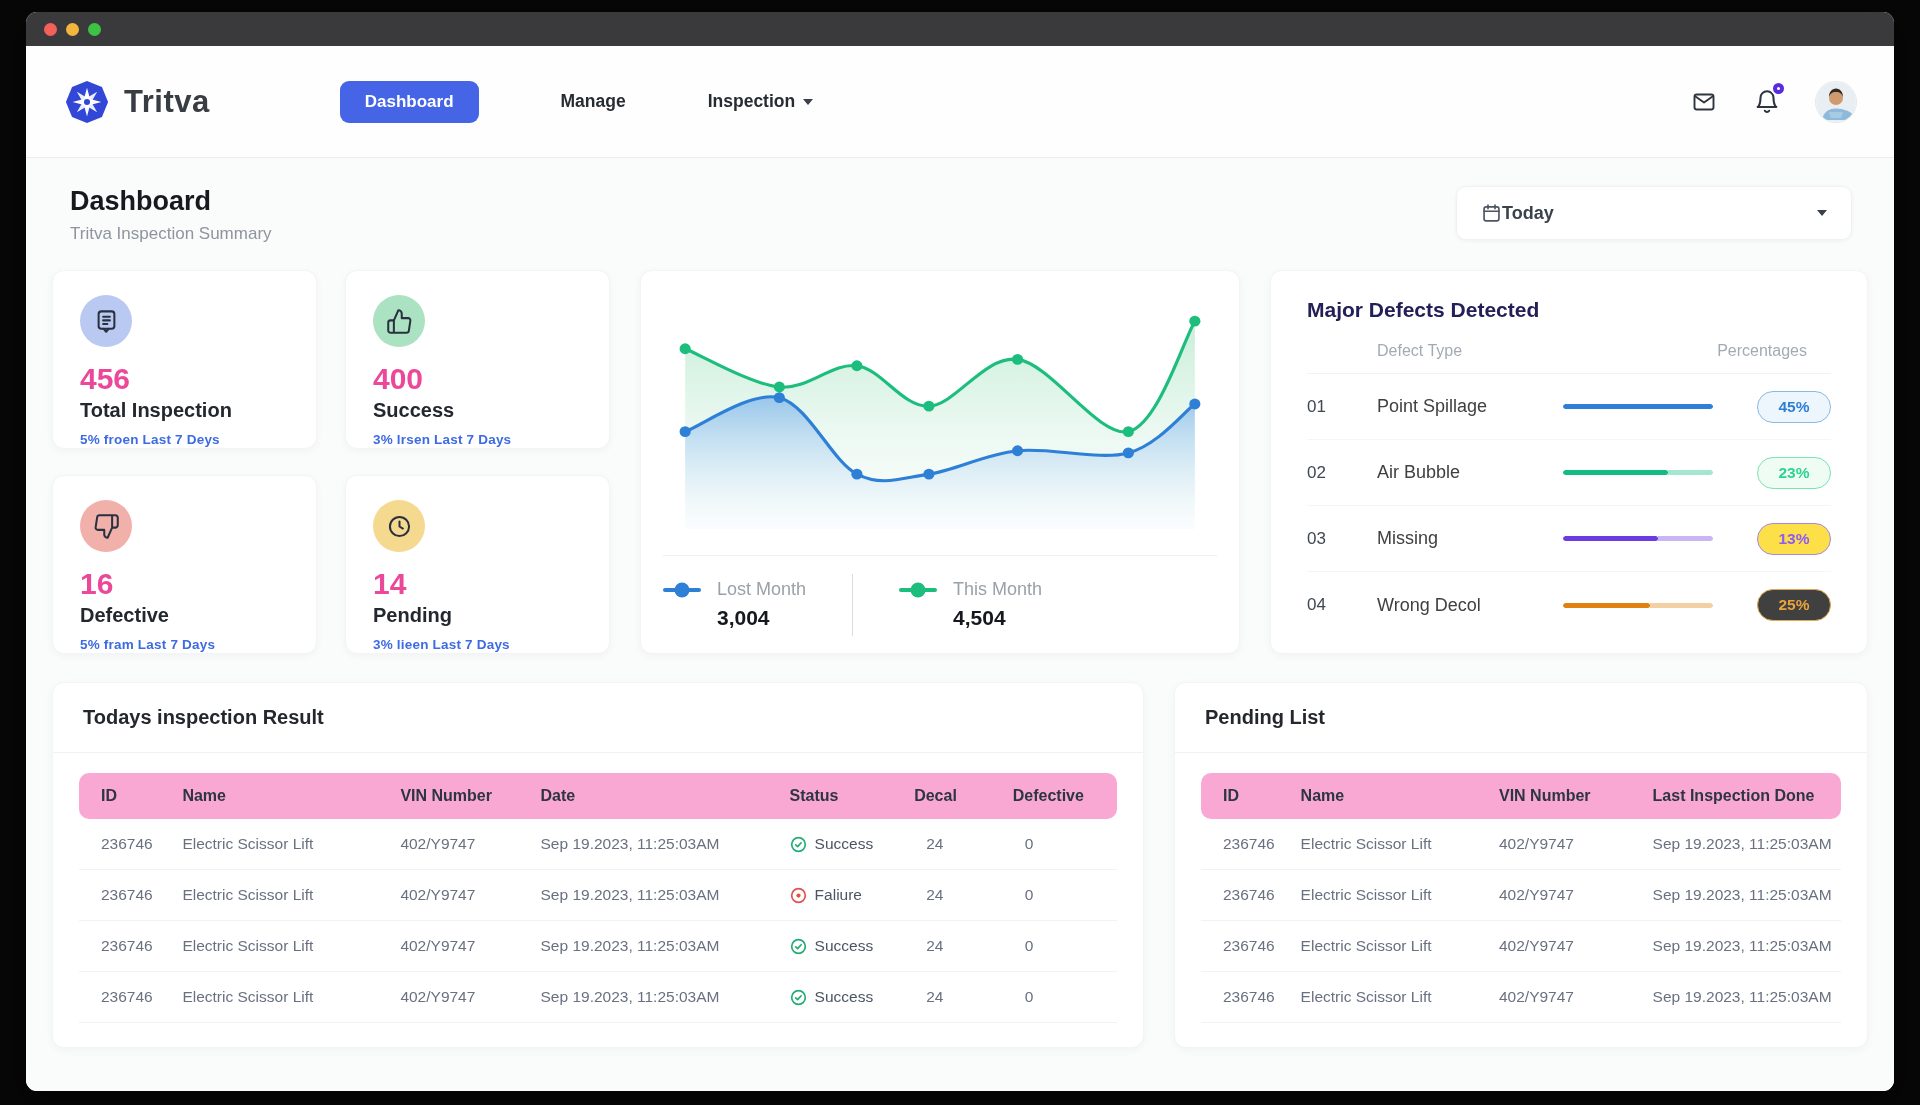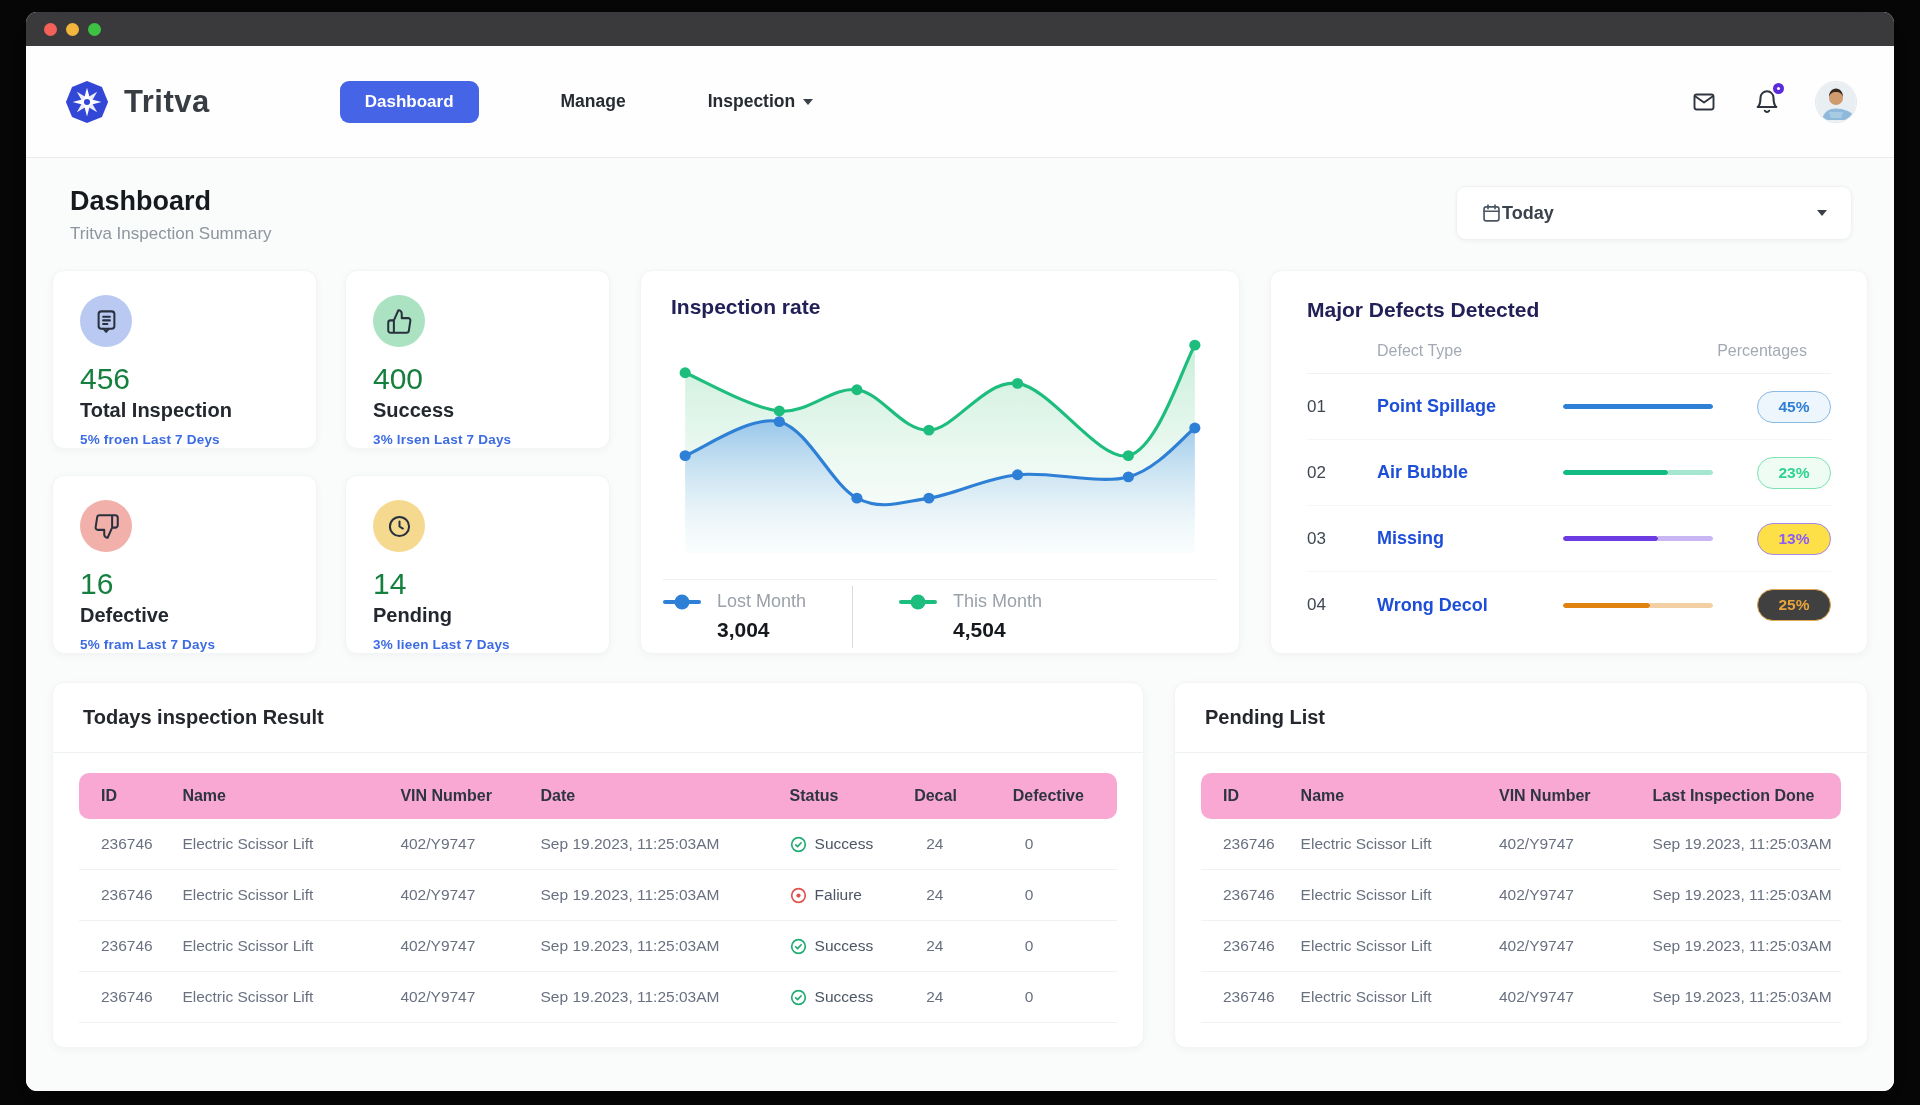--- a/index.html
+++ b/index.html
@@ -34,21 +34,21 @@
   .today-label { font-size:18px; font-weight:600; color:#3b424b; }
   .today .caret { margin-left:auto; }
 
   
   .cards-row { display:flex; gap:30px; padding:22px 26px 0 26px; flex:none; }
   .card { background:#fff; border-radius:12px; border:1px solid #f3f4f6; box-shadow:0 2px 8px rgba(15,25,40,.04); }
 
   .stats-grid { width:558px; display:grid; grid-template-columns:1fr 1fr; gap:26px 28px; flex:none; }
   .stat-card { padding:24px 27px; height:179px; }
   .stat-icon { width:52px; height:52px; border-radius:50%; display:flex; align-items:center; justify-content:center; margin-bottom:15px; }
-  .stat-value { font-size:30px; font-weight:400; color:#15803d; }
+  .stat-value { font-size:30px; font-weight:700; color:#ec4899; }
   .stat-label { font-size:20px; font-weight:600; color:#23272e; margin-top:3px; }
   .stat-sub { font-size:13.5px; font-weight:600; color:#3d6be4; margin-top:10px; letter-spacing:.2px; }
 
   .chart-card { width:600px; height:384px; padding:24px 22px 0 22px; display:flex; flex-direction:column; }
   .chart-title { font-size:21px; font-weight:700; color:#232058; padding-left:8px; }
   .chart-plot { height:226px; margin-top:8px; }
   .chart-plot svg { width:100%; height:100%; display:block; }
   .legend { border-top:1px solid #eef0f2; margin-top:26px; flex:1; display:flex; align-items:center; gap:46px; }
   .legend-item { display:flex; flex-direction:column; gap:6px; }
   .legend-top { display:flex; align-items:center; gap:16px; }
@@ -59,21 +59,21 @@
   .lg-divider { width:1px; height:62px; background:#d9dce1; }
 
   .defects-card { flex:1; height:384px; padding:27px 36px 0 36px; }
   .defects-title { font-size:21px; font-weight:700; color:#232058; }
   .defects-header { display:flex; margin-top:20px; padding-bottom:13px; border-bottom:1px solid #f1f2f4; color:#a3aab3; font-size:16px; }
   .dh-type { margin-left:70px; }
   .dh-pct { margin-left:auto; margin-right:24px; }
   .defect-row { display:flex; align-items:center; height:66px; border-bottom:1px solid #f4f5f7; }
   .defect-row:last-child { border-bottom:none; }
   .d-num { width:70px; color:#3f4753; font-size:17px; }
-  .d-name { width:182px; font-size:18px; color:#1d4ed8; font-weight:700; }
+  .d-name { width:182px; font-size:18px; color:#404040; font-weight:400; }
   .d-track { width:150px; height:5px; border-radius:3px; display:flex; overflow:hidden; margin-left:4px; }
   .d-solid { height:100%; border-radius:3px; }
   .d-tail { height:100%; opacity:.38; border-radius:0 3px 3px 0; }
   .d-badge { margin-left:auto; min-width:74px; text-align:center; padding:6px 0; border-radius:16px; font-size:15.5px; font-weight:700; border:1.6px solid; }
 
   
   .tables-row { display:flex; gap:30px; padding:28px 26px 0 26px; flex:none; }
   .results-card { width:1092px; }
   .pending-card { flex:1; }
   .table-title { padding:23px 30px; font-size:20px; font-weight:700; color:#24272c; border-bottom:1px solid #f0f1f3; }
@@ -202,21 +202,20 @@
                 <path d="M12 7.5V12l3 1.8"></path>
               </svg>
             </div>
             <div class="stat-value">14</div>
             <div class="stat-label">Pending</div>
             <div class="stat-sub">3% lieen  Last 7 Days</div>
           </div>
         </div>
 
       <div class="card chart-card">
-        <div class="chart-title">Inspection rate</div>
         <div class="chart-plot" id="chart-plot">
             <svg viewBox="0 0 556 234" preserveAspectRatio="none">
               <defs>
                 <linearGradient id="gG" x1="0" y1="0" x2="0" y2="1">
                   <stop offset="0" stop-color="rgba(170,228,195,0.65)"></stop>
                   <stop offset="1" stop-color="rgba(228,246,238,0.12)"></stop>
                 </linearGradient>
                 <linearGradient id="gB" x1="0" y1="0" x2="0" y2="1">
                   <stop offset="0" stop-color="rgba(140,190,235,0.85)"></stop>
                   <stop offset="1" stop-color="rgba(238,247,252,0.15)"></stop>

